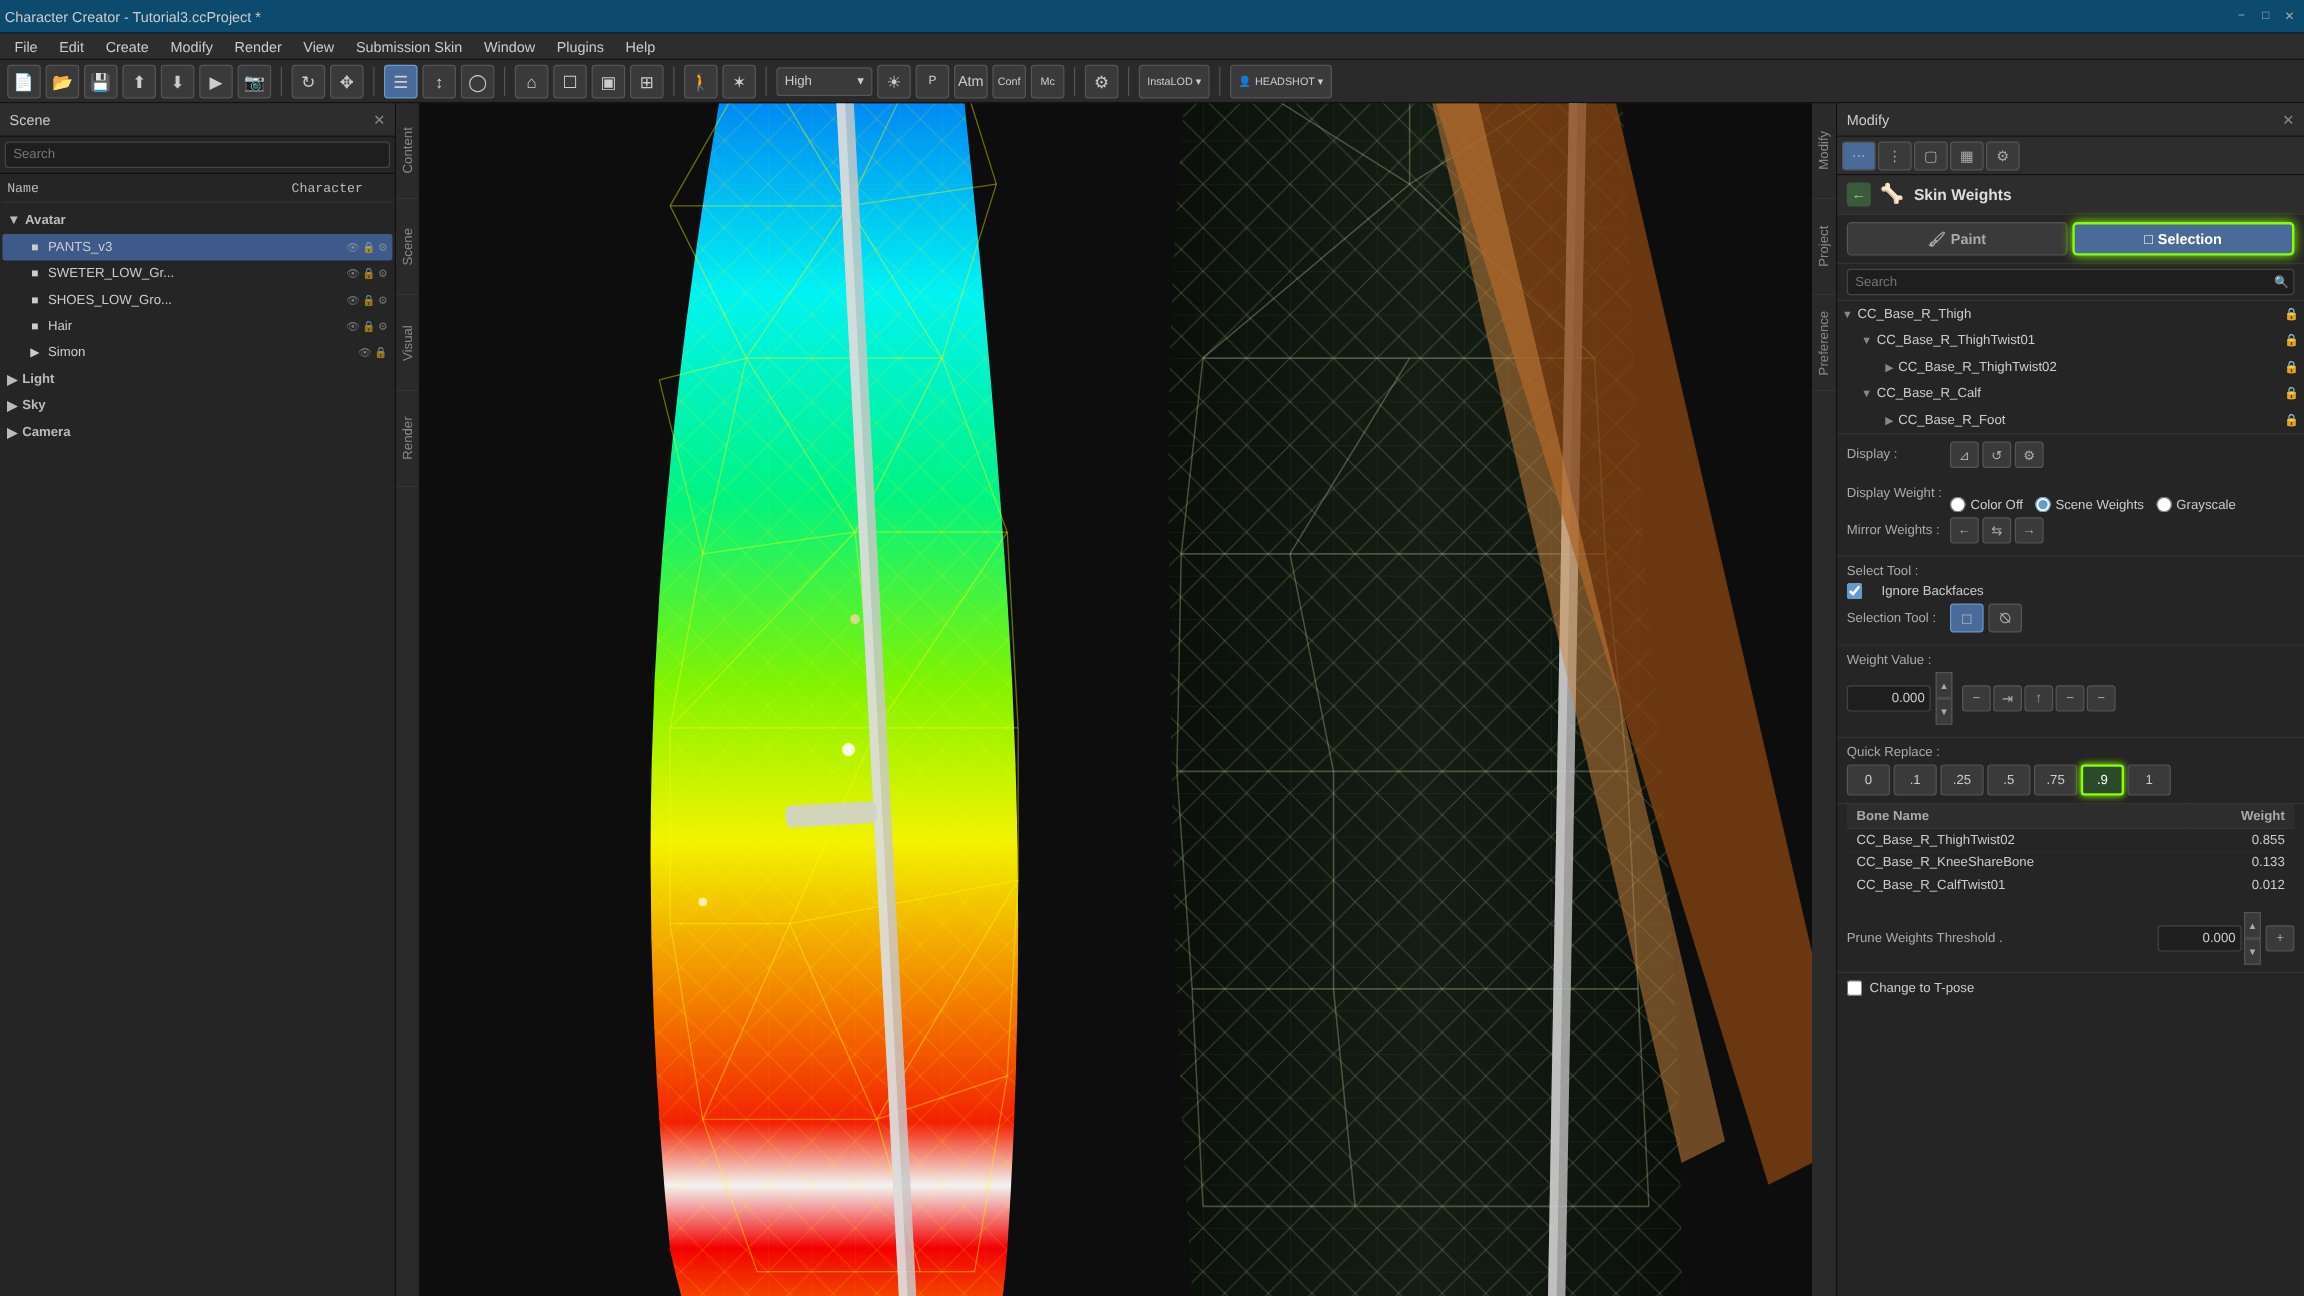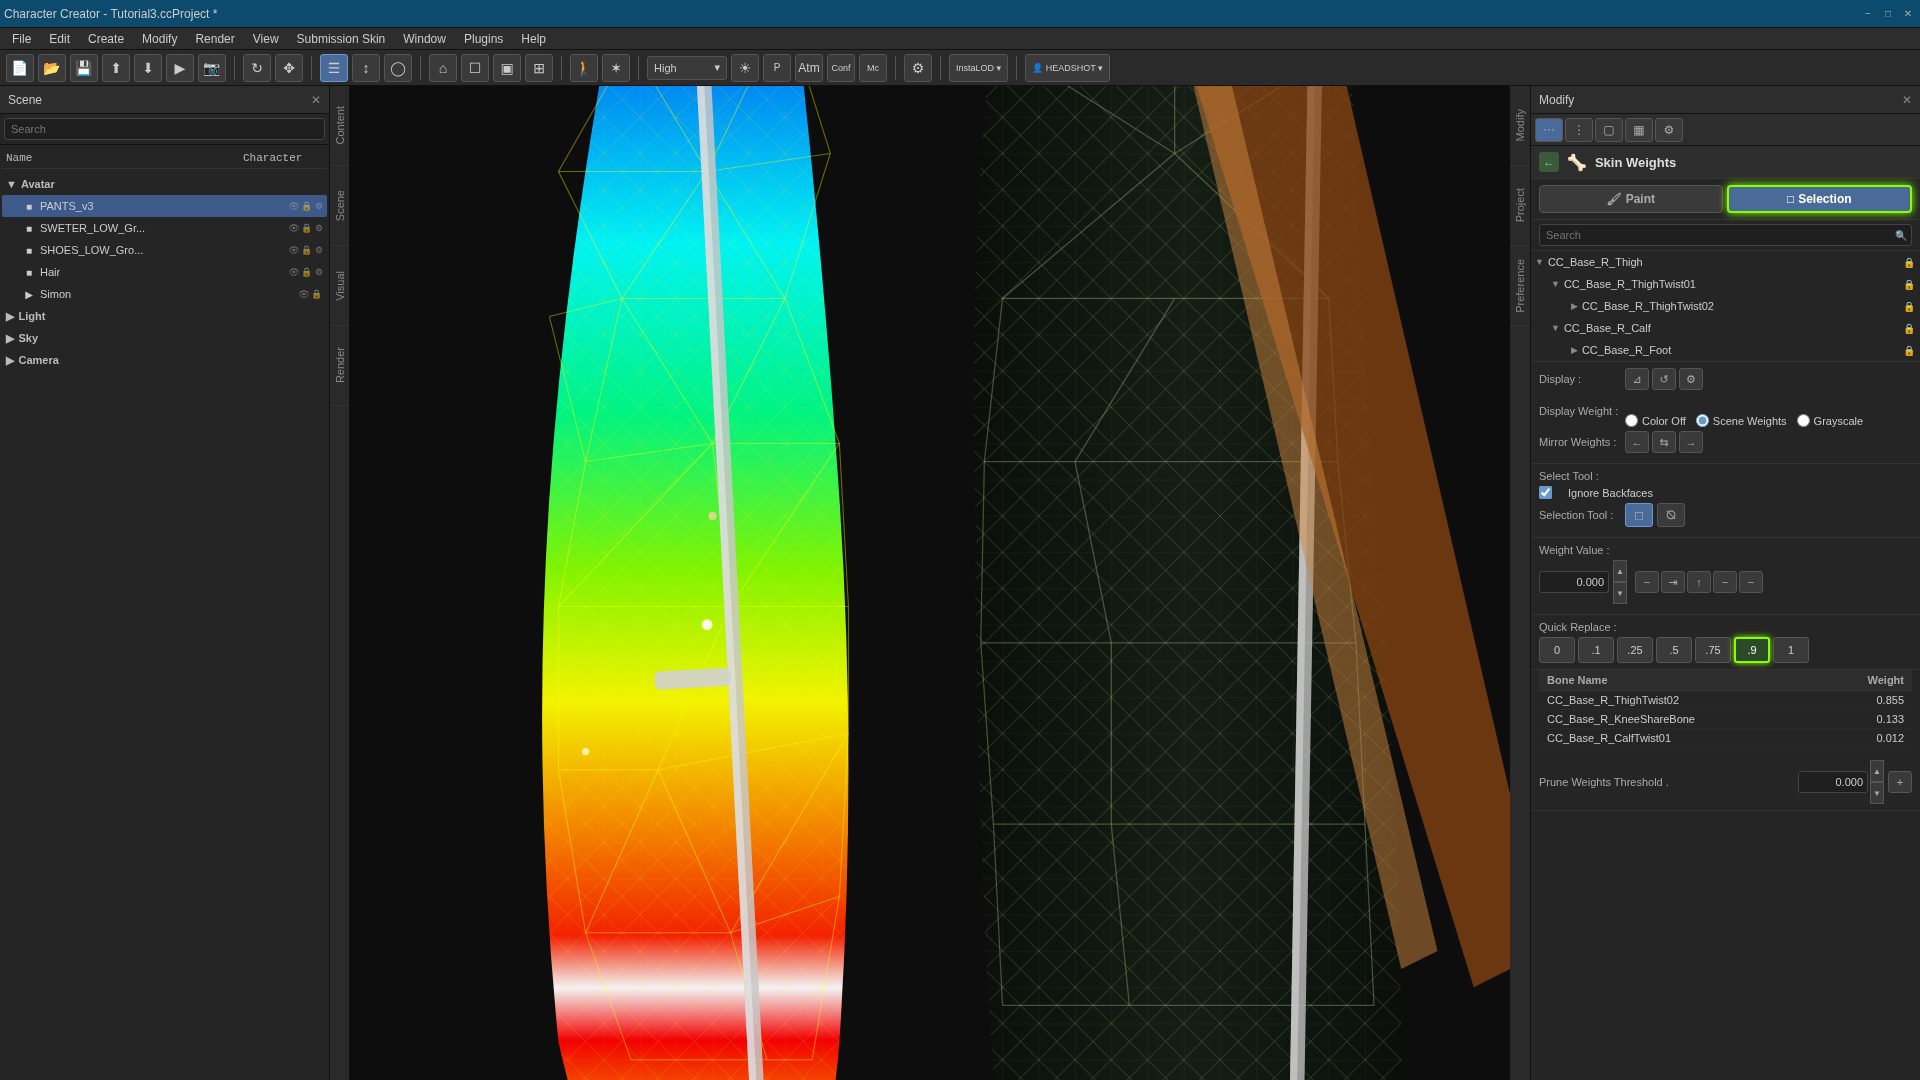--- a/index.html
+++ b/index.html
@@ -705,16 +705,20 @@
       <div class="prune-row">
         <span class="prune-label">Prune Weights Threshold .</span>
         <input type="text" class="prune-input" value="0.000" style="">
         <div style="display:flex;flex-direction:column;margin-left:2px;">
           <div class="weight-arrow-btn">▲</div>
           <div class="weight-arrow-btn">▼</div>
         </div>
         <div class="sw-icon-btn" style="margin-left:4px;">+</div>
       </div>
 
+      <div class="tpose-row">
+        <input type="checkbox" style="">
+        <span class="tpose-label">Change to T-pose</span>
+      </div>
 
     </div>
   </div>
 </div>
 
 </body></html>

